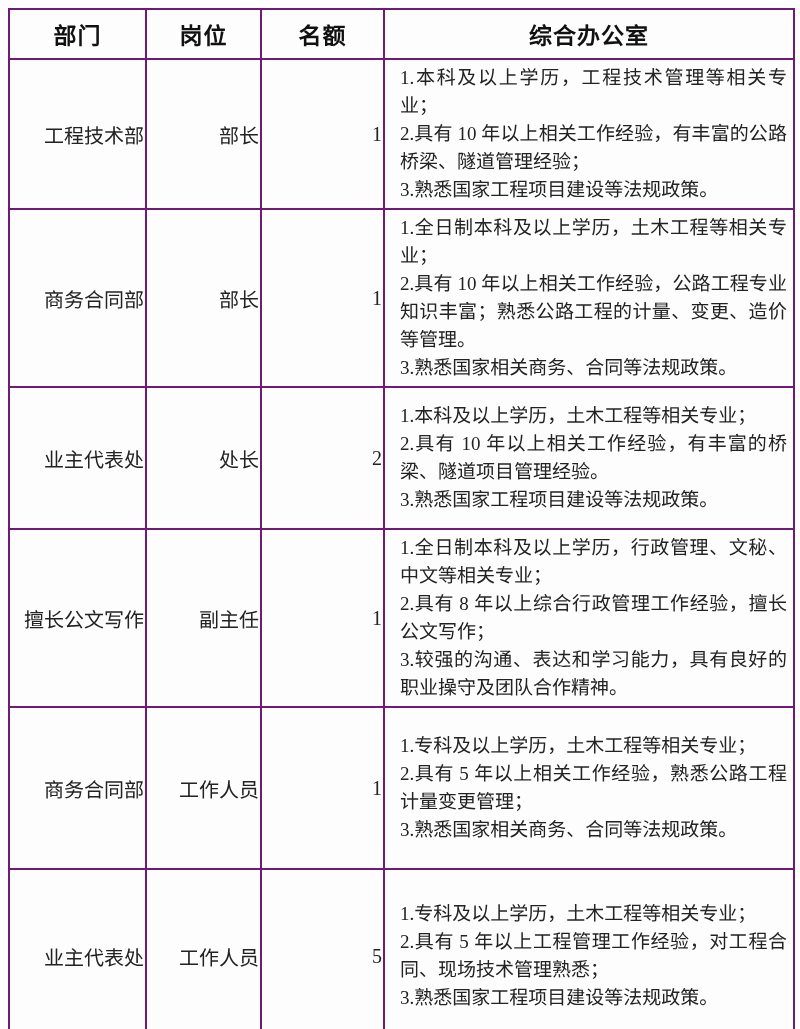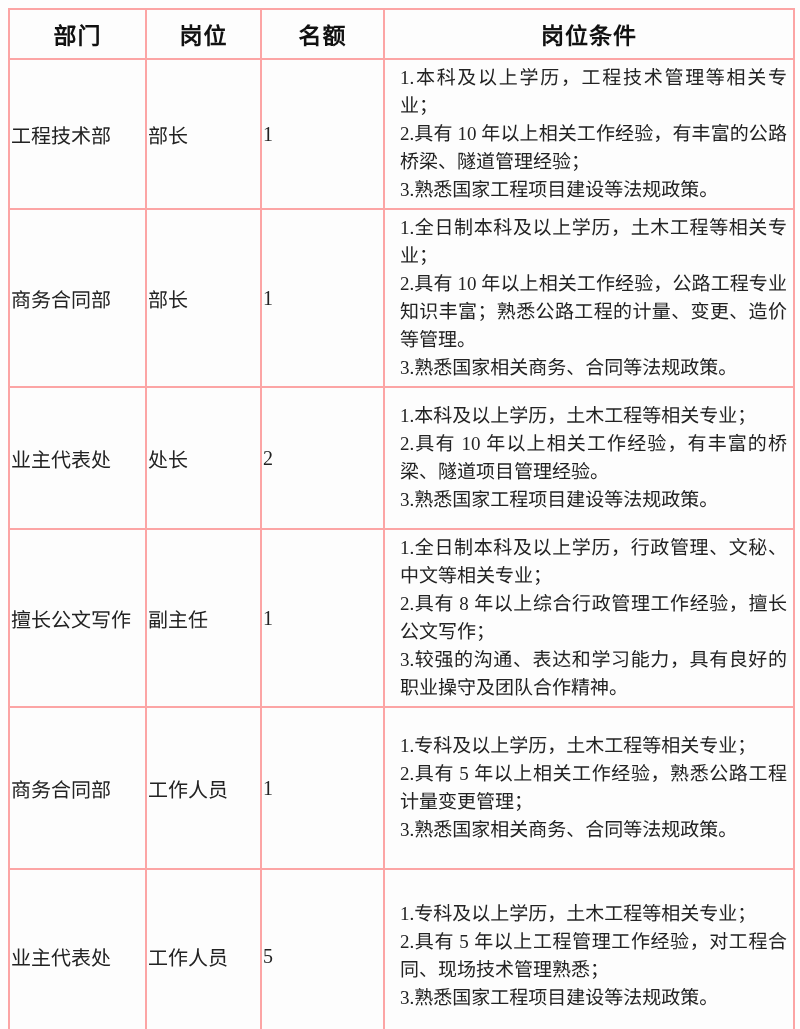--- a/index.html
+++ b/index.html
@@ -21,39 +21,39 @@
     padding-left: 8px;
   }
   table.job-table {
     border-collapse: collapse;
     table-layout: fixed;
     width: 785px;
     background: #fdfdfd;
   }
   table.job-table th,
   table.job-table td {
-    border: 2px solid #fca5a5;
+    border: 2px solid #701a75;
     box-sizing: border-box;
     vertical-align: middle;
   }
   col.c-dept  { width: 137px; }
   col.c-pos   { width: 115px; }
   col.c-quota { width: 123px; }
   col.c-cond  { width: 410px; }
 
   th.header-cell {
     height: 50px;
     font-size: 23px;
     font-weight: bold;
     text-align: center;
     letter-spacing: 1px;
     color: #111;
   }
   td.center-cell {
-    text-align: left;
+    text-align: right;
     font-size: 20px;
     color: #222;
   }
   td.cond-cell {
     text-align: left;
     font-size: 19px;
     line-height: 28px;
     padding: 4px 6px 4px 15px;
     color: #222;
   }
@@ -78,21 +78,21 @@
       <col class="c-dept">
         <col class="c-pos">
         <col class="c-quota">
         <col class="c-cond">
     </colgroup>
     <thead>
       <tr>
         <th class="header-cell">部门</th>
         <th class="header-cell">岗位</th>
         <th class="header-cell">名额</th>
-        <th class="header-cell">岗位条件</th>
+        <th class="header-cell">综合办公室</th>
       </tr>
     </thead>
     <tbody>
       <tr class="r0">
         <td class="center-cell">工程技术部</td>
         <td class="center-cell">部长</td>
         <td class="center-cell">1</td>
         <td class="cond-cell">
             <div class="cond-text">1.本科及以上学历，工程技术管理等相关专业；
 2.具有 10 年以上相关工作经验，有丰富的公路桥梁、隧道管理经验；

